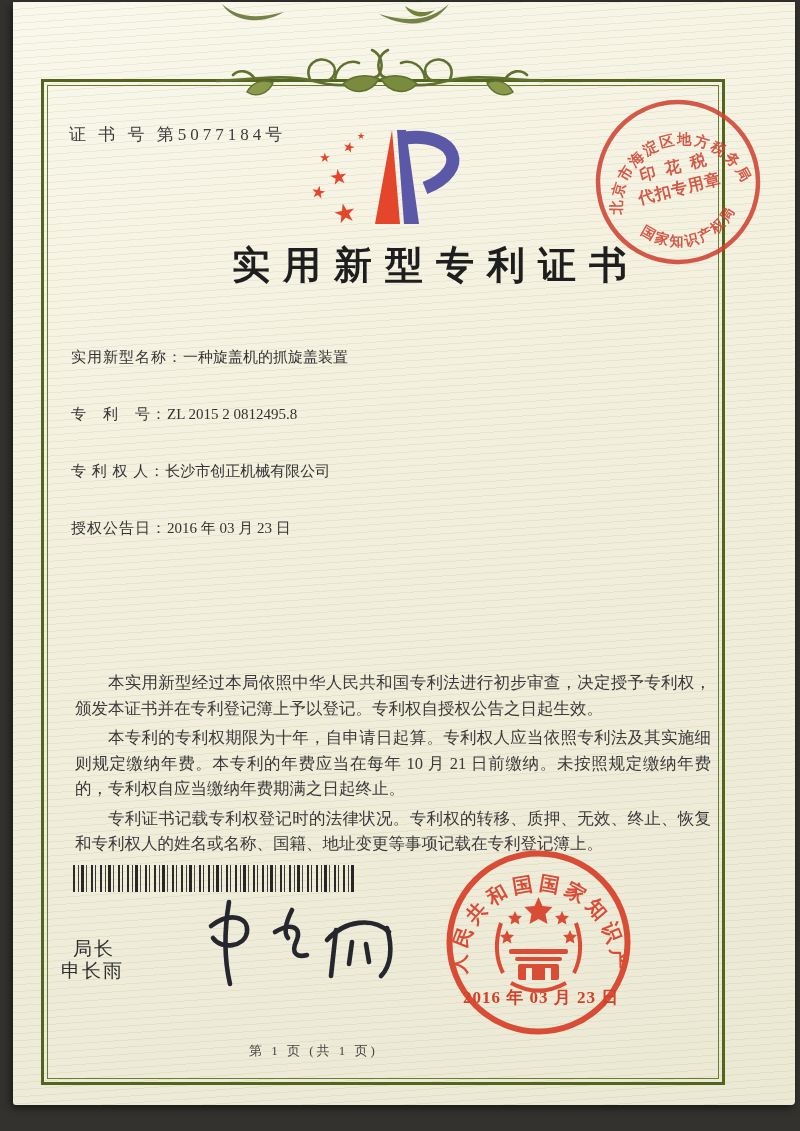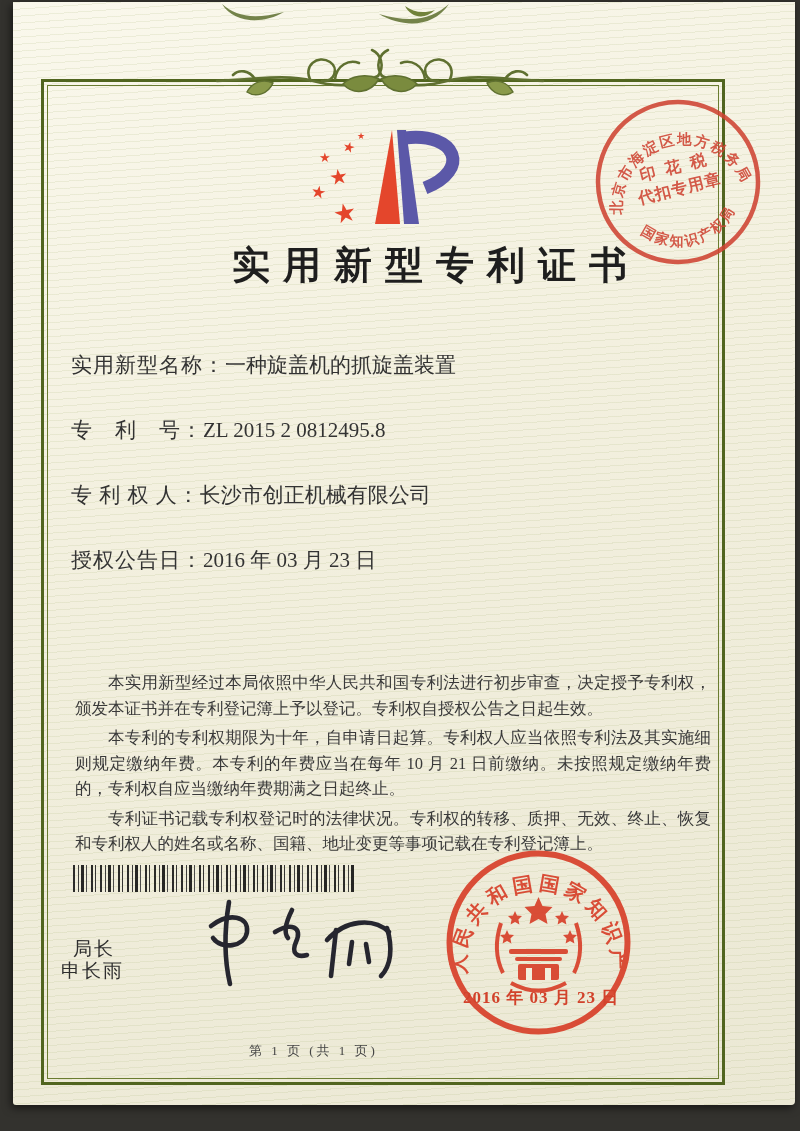--- a/index.html
+++ b/index.html
@@ -32,21 +32,21 @@
     position:absolute;left:56px;top:121px;
     font-size:17px;letter-spacing:4px;color:#3c3c3c;
   }
   .logo{position:absolute;left:292px;top:124px;}
   .title{
     position:absolute;left:28px;top:238px;width:790px;
     text-align:center;font-size:38px;font-weight:bold;color:#1e1e1e;
     letter-spacing:13px;
   }
   .fields{position:absolute;left:58px;top:344px;width:620px;}
-  .field{height:57px;font-size:21px;color:#333;line-height:22px;margin-top:8px;}
+  .field{height:57px;font-size:15px;color:#333;line-height:22px;}
   .field .lbl{letter-spacing:1px;}
   .paras{
     position:absolute;left:58px;top:664px;width:644px;
     font-size:16.5px;line-height:25.5px;color:#3a3a3a;text-align:justify;
   }
   .paras p{margin:4px;text-indent:2em;}
   .barcode{
     position:absolute;left:60px;top:863px;width:283px;height:27px;
     background:repeating-linear-gradient(90deg,
       #161616 0 2px, transparent 2px 5px,
@@ -107,20 +107,21 @@
   </svg>
 
   <svg class="edge-orn" style="left:205px;top:0px" width="70" height="26" viewBox="0 0 70 26">
     <path d="M4,2 C18,14 34,18 66,10 C46,22 16,22 4,2" fill="#5d6f2e" opacity=".85"></path>
   </svg>
   <svg class="edge-orn" style="left:362px;top:0px" width="78" height="30" viewBox="0 0 78 30">
     <path d="M74,2 C58,16 38,22 4,12 C28,26 58,26 74,2" fill="#5d6f2e" opacity=".85"></path>
     <path d="M30,4 c8,6 18,8 30,4 c-10,10 -24,8 -30,-4" fill="#71823a"></path>
   </svg>
 
+  <div class="cert-no">证 书 号 第5077184号</div>
 
   <svg class="logo" width="170" height="102" viewBox="0 0 170 102">
 
     <polygon points="87,4 95,98 70,98" fill="#e4462c"></polygon>
 
     <polygon points="92,4 101,4 114,98 99,98" fill="#5b58a8"></polygon>
     <path d="M100,12 C152,6 166,44 120,62" fill="none" stroke="#5b58a8" stroke-width="13"></path>
 
     <g fill="#e4462c" font-family="'DejaVu Sans',sans-serif">
       <text x="28" y="96" font-size="26" transform="rotate(-12 40 86)">★</text>

